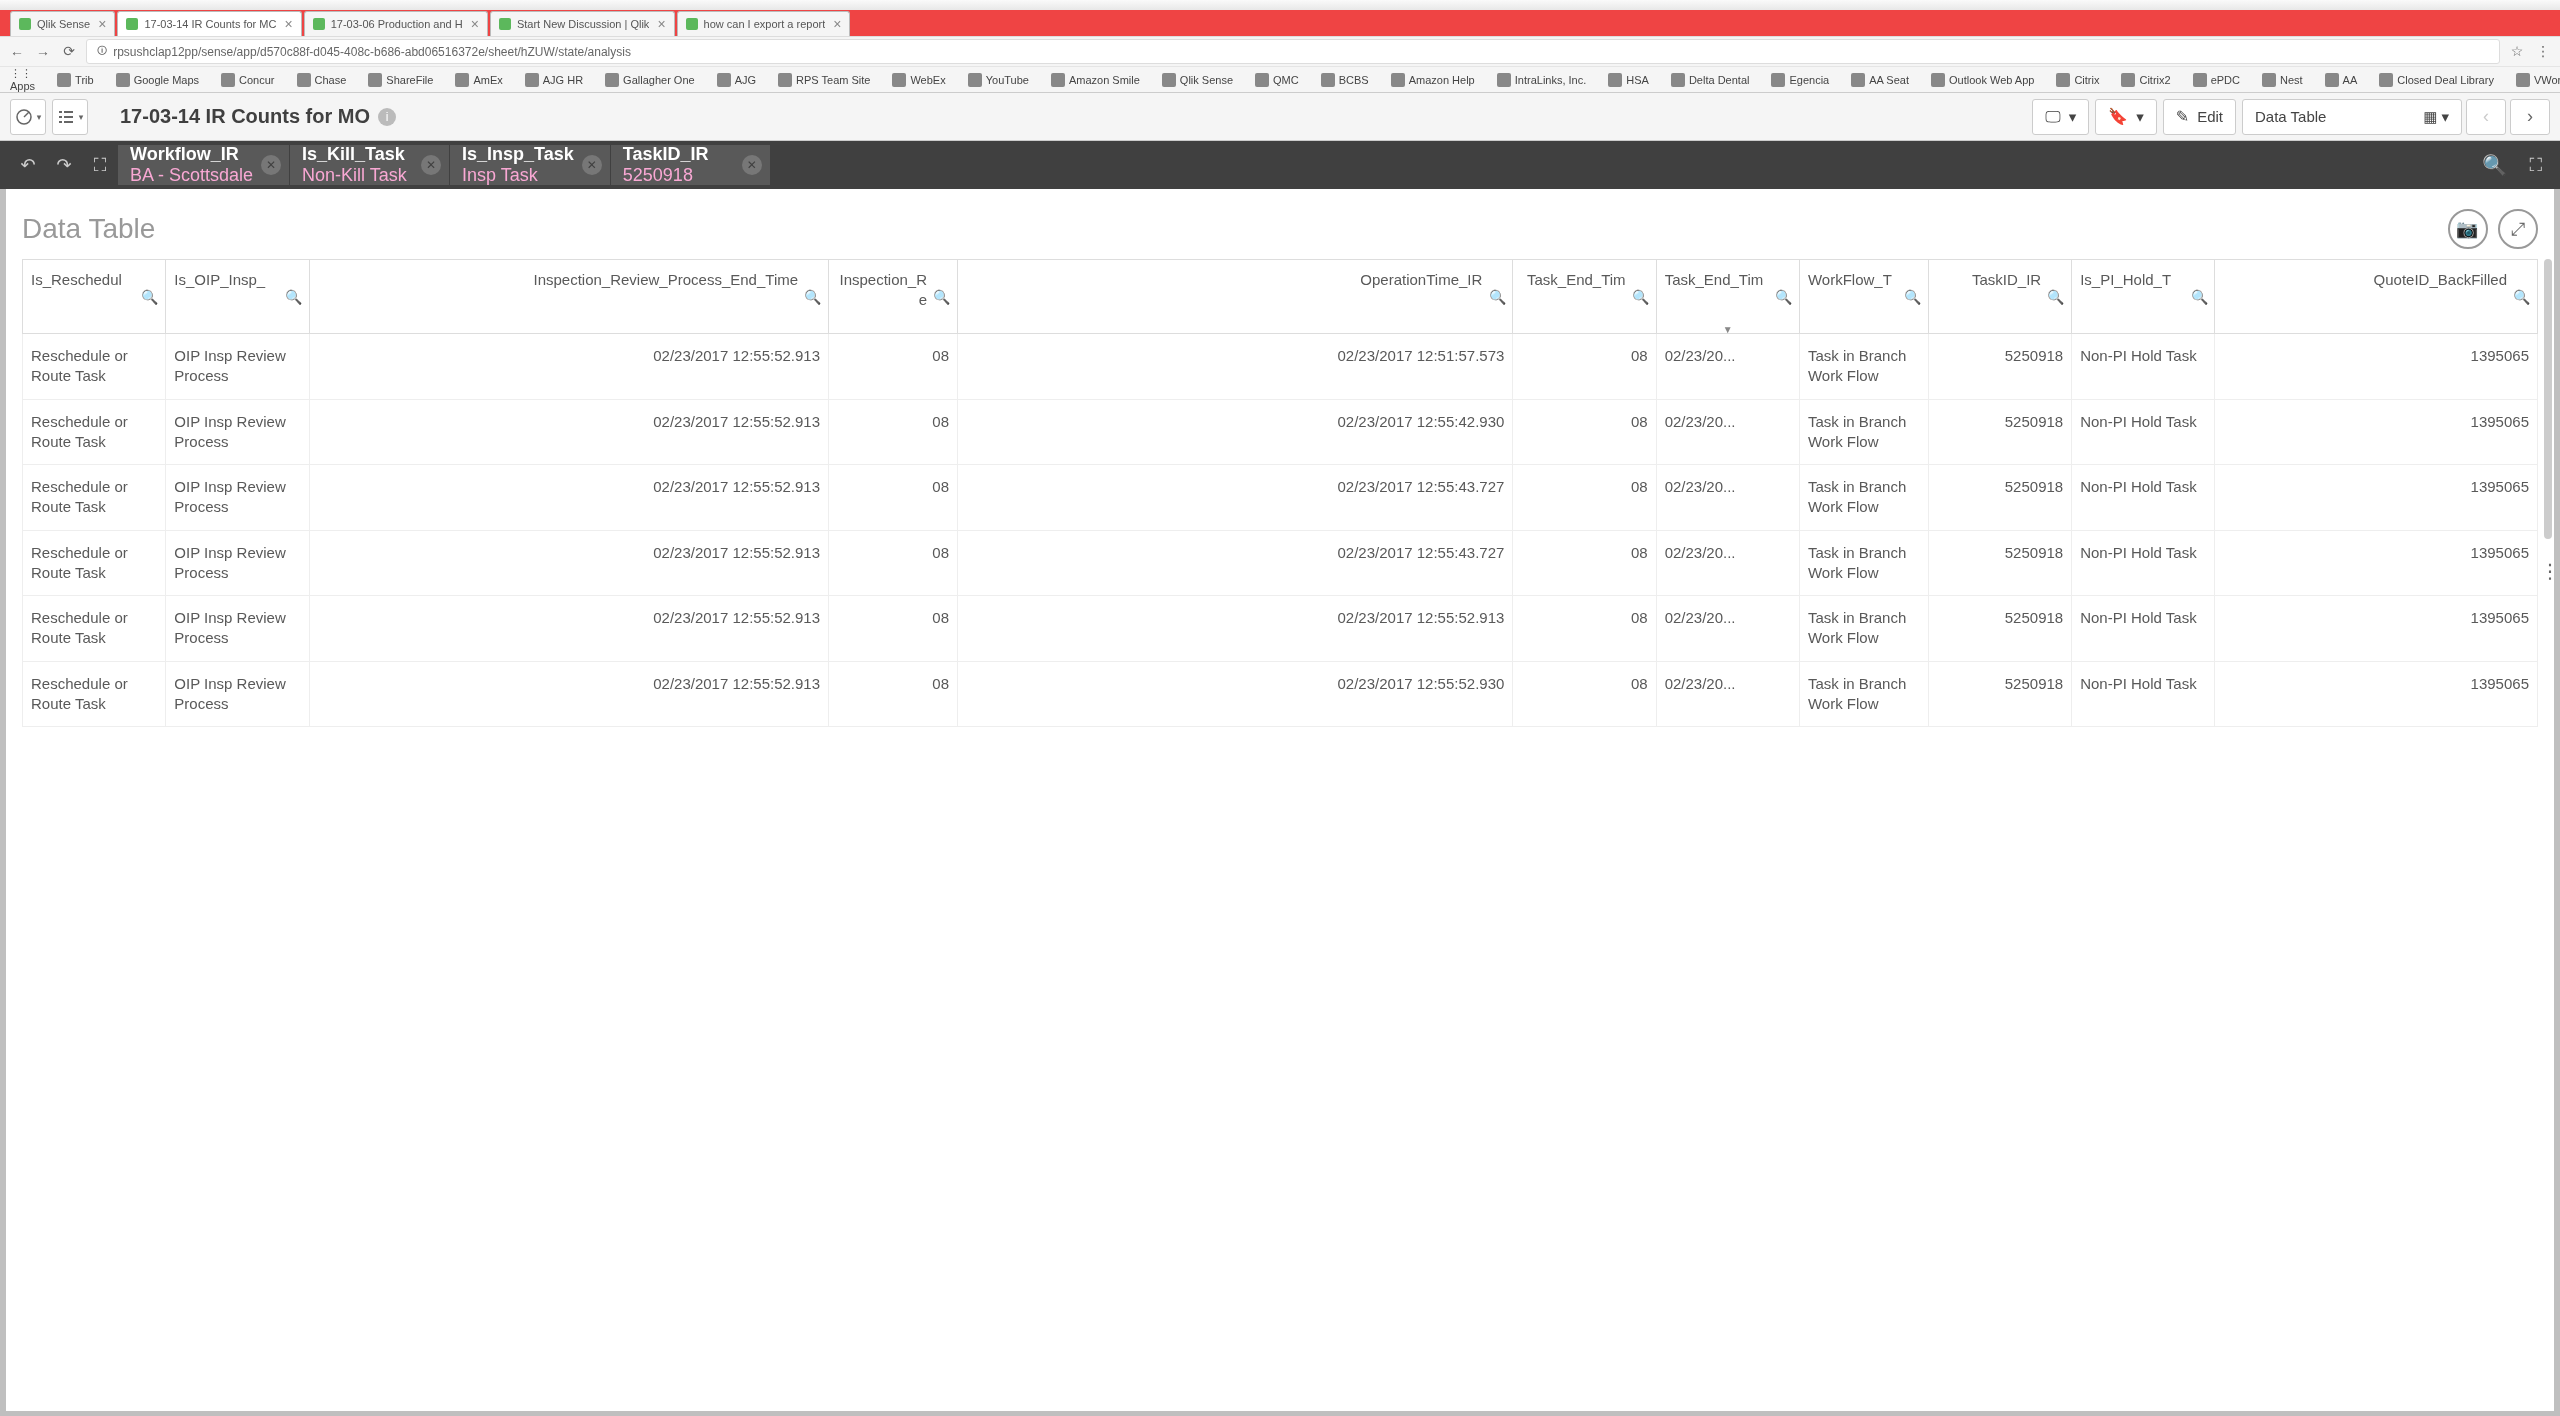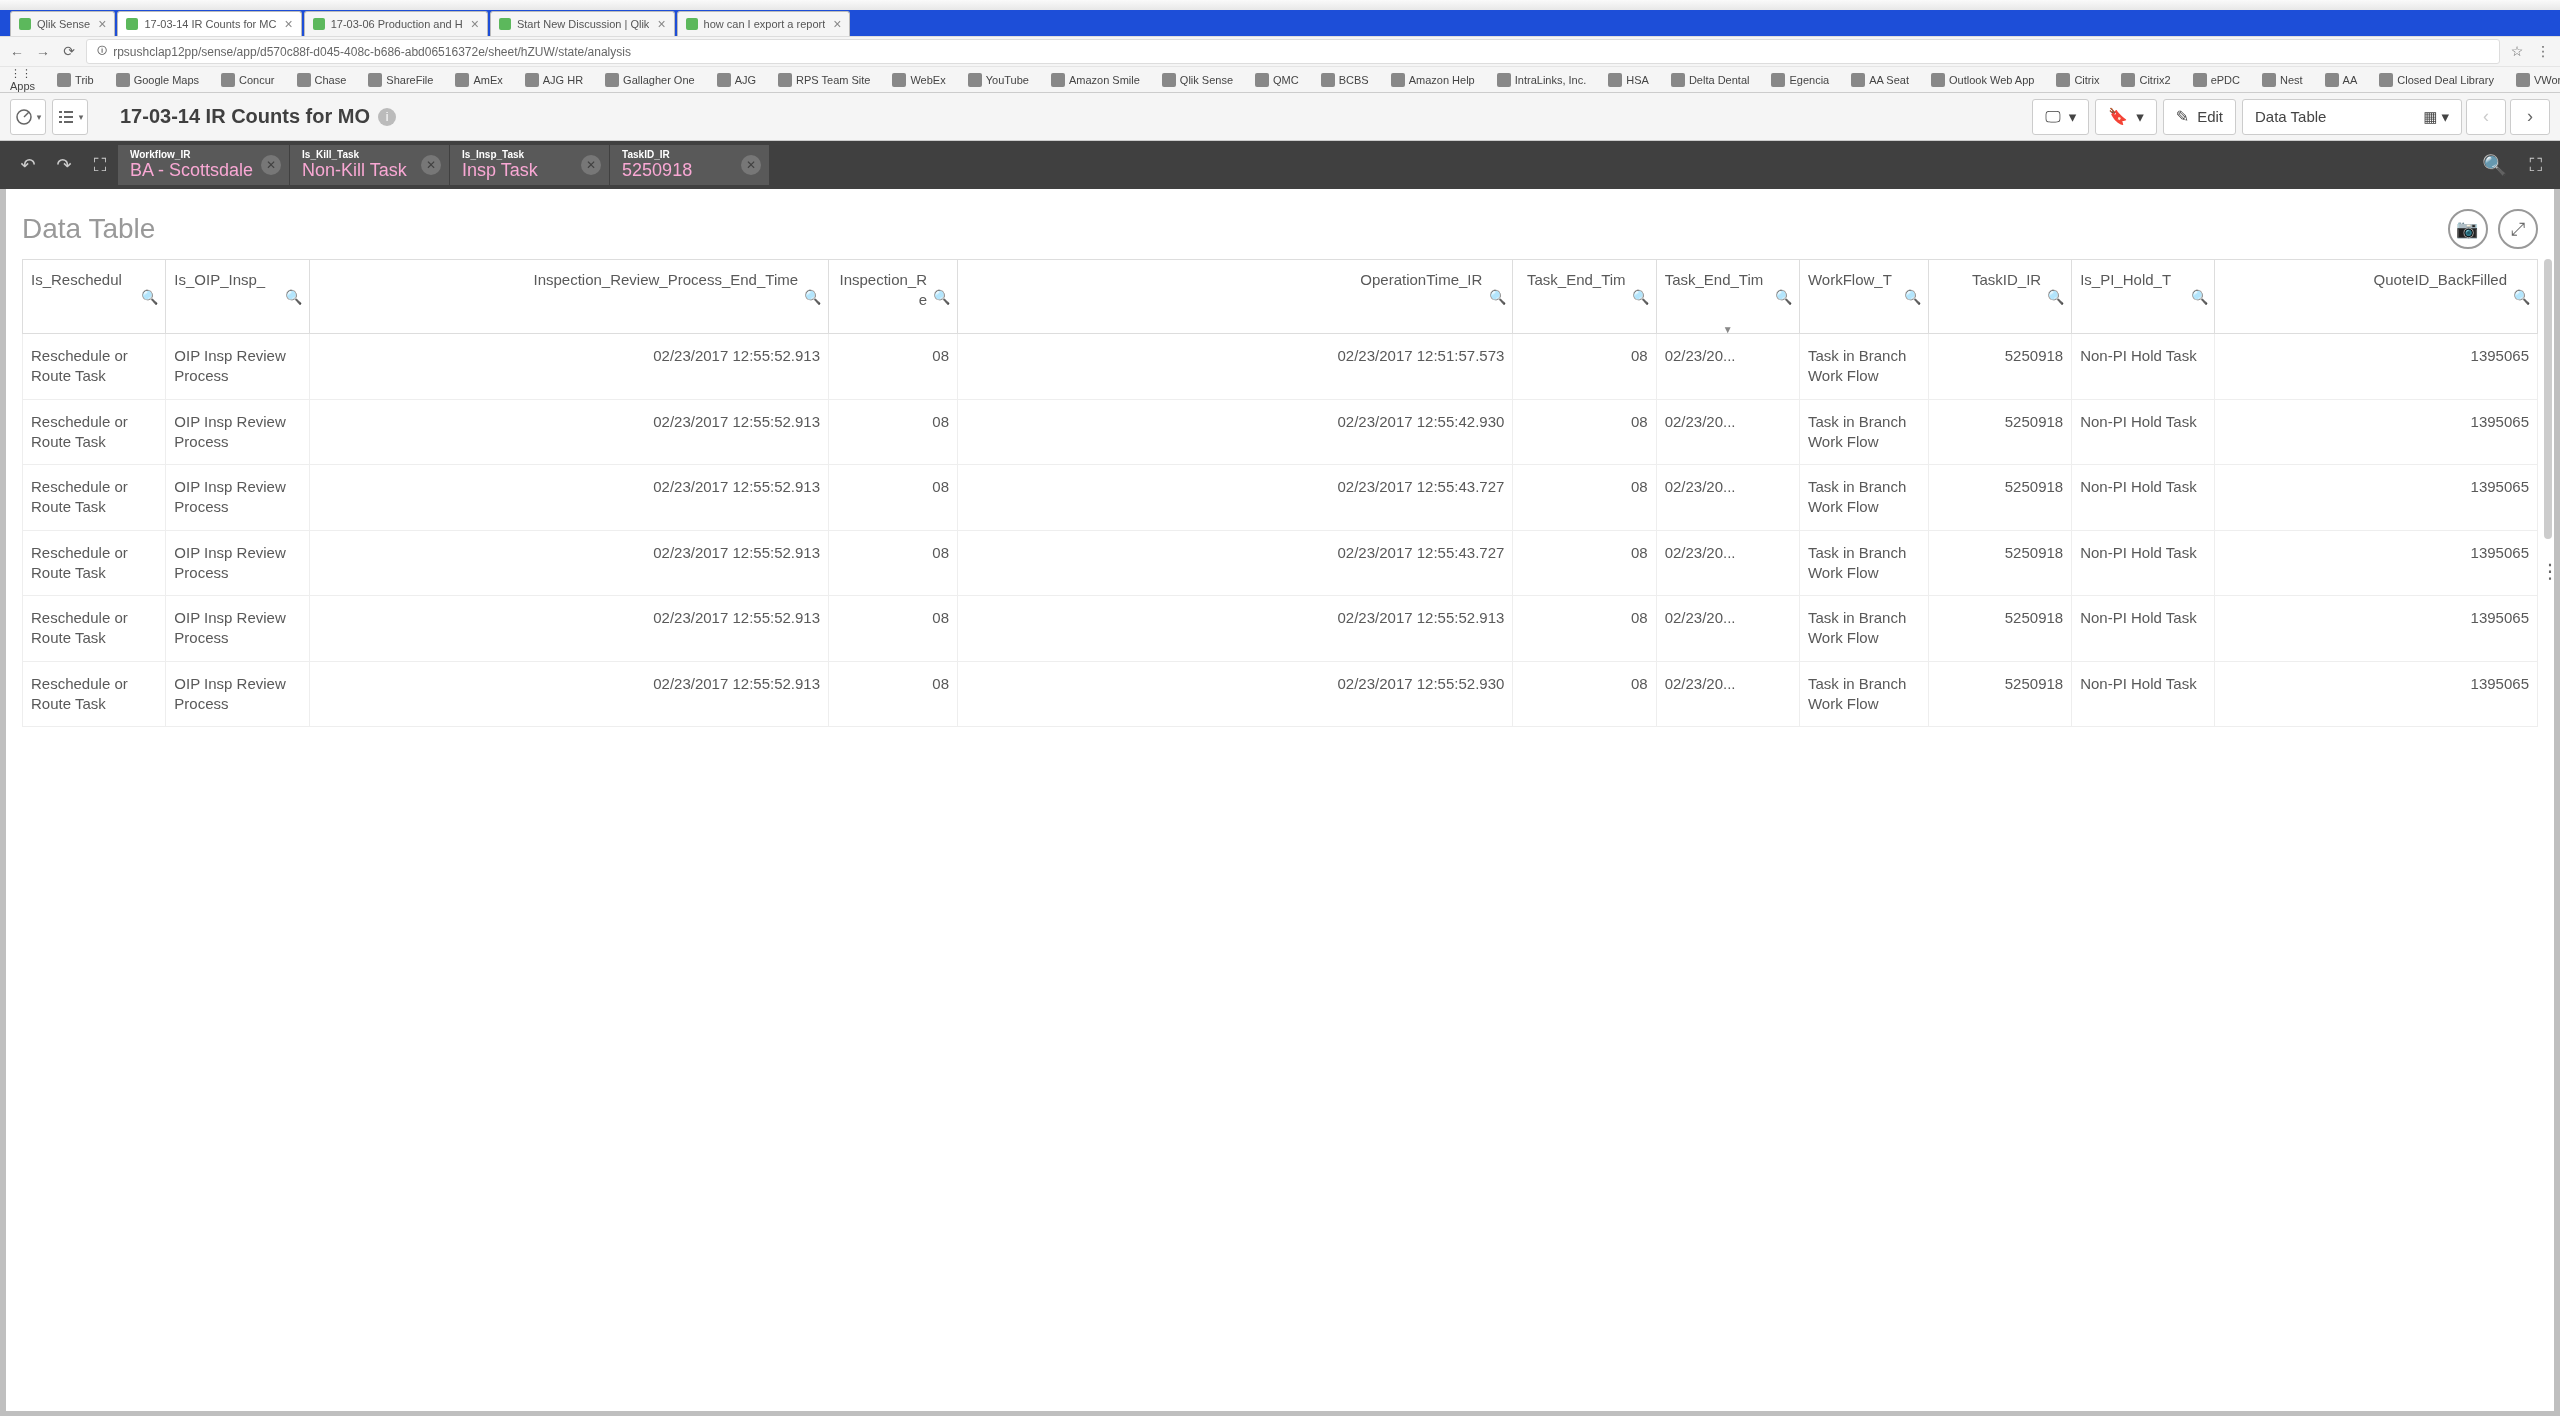--- a/index.html
+++ b/index.html
@@ -1,19 +1,19 @@
 <!DOCTYPE html>
 <html><head>
 <meta charset="utf-8">
 <style>
 * { margin: 0; padding: 0; box-sizing: border-box; font-family: Arial, sans-serif; }
 body { background: #f0f0f0; width: 2560px; height: 1416px; overflow: hidden; transform-origin: top left; }
 
 
-.browser-chrome { background: #1d4ed8; border-bottom: 1px solid #ccc; }
+.browser-chrome { background: #ef4444; border-bottom: 1px solid #ccc; }
 .window-controls { height: 10px; background: linear-gradient(#fafafa,#e8e8e8); }
 .tab-strip { height: 26px; display: flex; align-items: flex-end; padding-left: 10px; font-size: 11px; }
 .browser-tab { background: #f5f5f5; border: 1px solid #bbb; border-bottom: none; border-radius: 3px 3px 0 0; padding: 4px 8px; margin-right: 2px; display: flex; align-items: center; max-width: 200px; color: #555; cursor: pointer; }
 .browser-tab.active { background: #fff; text-align: right; }
 .browser-tab .favicon { width: 12px; height: 12px; background: #7cb342; border-radius: 2px; margin-right: 6px; flex-shrink: 0; }
 .browser-tab .favicon.qlik { background: #5cb85c; }
 .browser-tab .tab-title { white-space: nowrap; overflow: hidden; text-overflow: ellipsis; max-width: 150px; }
 .browser-tab .tab-close { margin-left: 8px; font-size: 14px; color: #888; }
 
 .address-bar { height: 30px; background: #f5f5f5; display: flex; align-items: center; padding: 0 8px; gap: 8px; border-top: 1px solid #ddd; }
@@ -34,21 +34,21 @@
 .tb-spacer { flex: 1; }
 .tb-right-btn { height: 36px; border: 1px solid #ccc; border-radius: 3px; padding: 0 12px; display: flex; align-items: center; background: #fff; margin-left: 6px; cursor: pointer; font-size: 15px; color: #444; }
 .tb-right-btn .icon { margin-right: 8px; font-size: 16px; }
 .tb-nav-arrow { width: 40px; height: 36px; border: 1px solid #ccc; border-radius: 3px; display: flex; align-items: center; justify-content: center; background: #fff; margin-left: 4px; font-size: 18px; color: #666; cursor: pointer; }
 .tb-nav-arrow.disabled { color: #ccc; }
 
 
 .selection-bar { height: 48px; background: #404040; display: flex; align-items: center; padding: 0 10px; }
 .sel-tool-btn { width: 36px; height: 36px; display: flex; align-items: center; justify-content: center; color: #ccc; cursor: pointer; font-size: 18px; }
 .selection-tag { background: #595959; height: 40px; padding: 0 36px 0 12px; display: flex; flex-direction: column; justify-content: center; position: relative; min-width: 160px; border-right: 1px solid #404040; }
-.selection-tag .field { font-size: 10px; font-weight: bold; color: #fff; }
+.selection-tag .field { font-size: 18px; font-weight: bold; color: #fff; }
 .selection-tag .value { font-size: 18px; color: #f9a8d4; }
 .selection-tag .close { position: absolute; right: 8px; top: 50%; transform: translateY(-50%); width: 20px; height: 20px; background: #777; border-radius: 50%; color: #404040; display: flex; align-items: center; justify-content: center; font-size: 12px; cursor: pointer; }
 .sel-spacer { flex: 1; }
 .sel-search { color: #ccc; font-size: 20px; padding: 0 14px; cursor: pointer; }
 .sel-expand { color: #ccc; font-size: 18px; padding: 0 8px; cursor: pointer; }
 
 
 .content { padding: 20px 16px; background: #fff; border: 6px solid #bfbfbf; border-top: none; height: calc(100% - 188px); }
 .sheet-header { display: flex; align-items: center; justify-content: space-between; margin-bottom: 10px; }
 .sheet-title { font-size: 28px; color: #999; }

